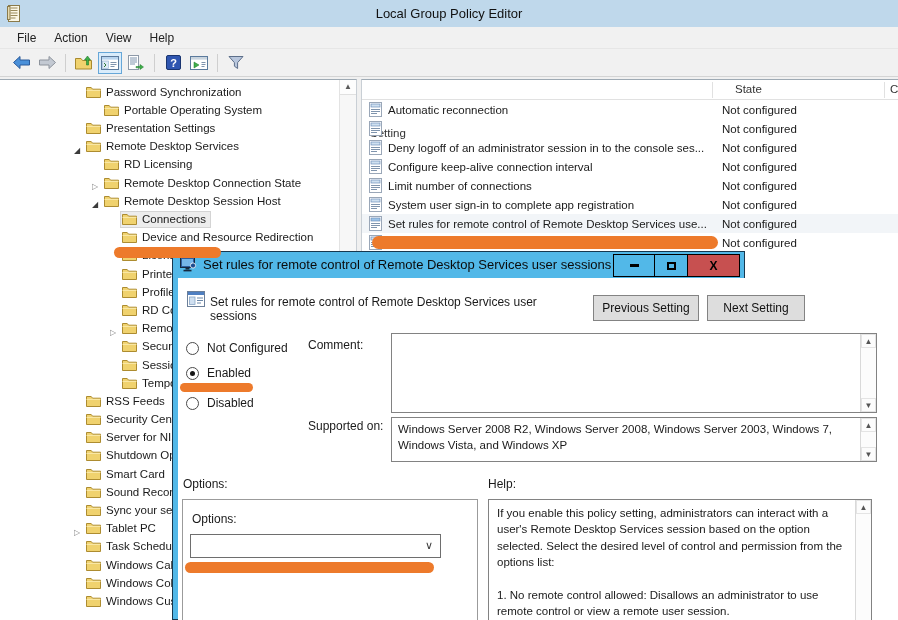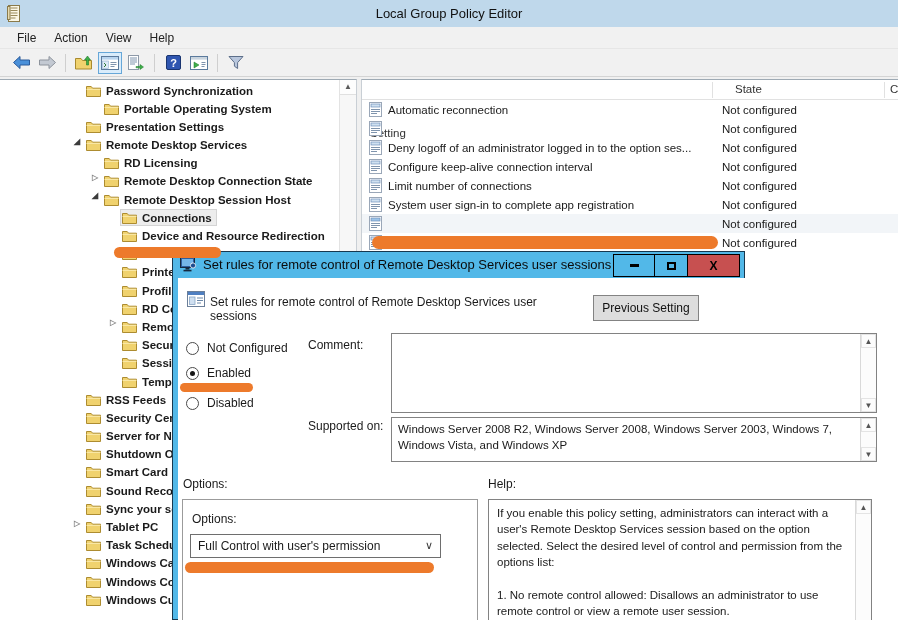--- a/index.html
+++ b/index.html
@@ -23,21 +23,21 @@
 
   
   .tree-panel { position:absolute; left:0; top:79px; width:357px; height:541px; background:#fff;
                 border-top:1px solid #9eaab4; border-right:1px solid #c9cfd5; overflow:hidden; }
   .tree-scrollbar { position:absolute; right:0; top:0; bottom:0; width:17px; background:#f7f7f7;
                     border-left:1px solid #e3e3e3; }
   .scroll-arrow-box { height:15px; border-bottom:1px solid #e0e0e0; background:#fdfdfd;
                       display:flex; align-items:center; justify-content:center;
                       font-size:8px; color:#5a5a5a; line-height:1; }
   .tree-items { position:absolute; left:0; top:2px; right:18px; }
-  .tree-item { height:18.2px; display:flex; align-items:flex-start; white-space:nowrap; overflow:hidden;font-weight:bold; }
+  .tree-item { height:18.2px; display:flex; align-items:flex-end; white-space:nowrap; overflow:hidden; }
   .expander { width:14px; font-size:8px; color:#8a8a8a; text-align:center; flex:0 0 14px; }
   .expander.open { color:#3b3b3b; }
   .ti-inner { display:flex; align-items:center; gap:5px; padding:0 4px 0 1px; height:17px;
               border:1px solid transparent; }
   .tree-item.selected .ti-inner { background:#ededed; border:1px solid #d4d4d4; }
   .tree-label { font-size:11.5px; color:#1a1a1a; }
 
   .list-panel { position:absolute; left:361px; top:79px; width:537px; height:541px; background:#fff;
                 border-top:1px solid #9eaab4; border-left:1px solid #c9cfd5; overflow:hidden; }
   .list-header { position:absolute; left:0; top:0; right:0; height:20px; background:#fff;
@@ -593,21 +593,21 @@
           <span class="lr-state">Not configured</span>
         </div>
         <div class="list-row">
           <span class="lr-icon">
             <svg width="13" height="15" viewBox="0 0 13 15">
               <rect x="0.5" y="0.5" width="12" height="14" fill="#fff" stroke="#9aa7b8"></rect>
               <rect x="2" y="2" width="9" height="3" fill="#cfe0f0" stroke="#6d8fba" stroke-width="0.7"></rect>
               <path d="M2 7.5h9M2 9.5h9M2 11.5h6" stroke="#7f94ad" stroke-width="1"></path>
             </svg>
           </span>
-          <span class="lr-setting">Deny logoff of an administrator logged in to the option ses...</span>
+          <span class="lr-setting">Deny logoff of an administrator session in to the console ses...</span>
           <span class="lr-state">Not configured</span>
         </div>
         <div class="list-row">
           <span class="lr-icon">
             <svg width="13" height="15" viewBox="0 0 13 15">
               <rect x="0.5" y="0.5" width="12" height="14" fill="#fff" stroke="#9aa7b8"></rect>
               <rect x="2" y="2" width="9" height="3" fill="#cfe0f0" stroke="#6d8fba" stroke-width="0.7"></rect>
               <path d="M2 7.5h9M2 9.5h9M2 11.5h6" stroke="#7f94ad" stroke-width="1"></path>
             </svg>
           </span>
@@ -637,20 +637,21 @@
           <span class="lr-state">Not configured</span>
         </div>
         <div class="list-row selected">
           <span class="lr-icon">
             <svg width="13" height="15" viewBox="0 0 13 15">
               <rect x="0.5" y="0.5" width="12" height="14" fill="#fff" stroke="#9aa7b8"></rect>
               <rect x="2" y="2" width="9" height="3" fill="#9cc3e8" stroke="#6d8fba" stroke-width="0.7"></rect>
               <path d="M2 7.5h9M2 9.5h9M2 11.5h6" stroke="#7f94ad" stroke-width="1"></path>
             </svg>
           </span>
+          <span class="lr-setting">Set rules for remote control of Remote Desktop Services use...</span>
           <span class="lr-state">Not configured</span>
         </div>
         <div class="list-row">
           <span class="lr-icon">
             <svg width="13" height="15" viewBox="0 0 13 15">
               <rect x="0.5" y="0.5" width="12" height="14" fill="#fff" stroke="#9aa7b8"></rect>
               <rect x="2" y="2" width="9" height="3" fill="#cfe0f0" stroke="#6d8fba" stroke-width="0.7"></rect>
               <path d="M2 7.5h9M2 9.5h9M2 11.5h6" stroke="#7f94ad" stroke-width="1"></path>
             </svg>
           </span>
@@ -685,20 +686,21 @@
 
     <div class="dlg-body">
       <svg class="setting-icon" width="18" height="16" viewBox="0 0 18 16">
         <rect x="0.5" y="0.5" width="17" height="15" fill="#fff" stroke="#6b7f99"></rect>
         <rect x="1" y="1" width="16" height="3" fill="#4f7fc1"></rect>
         <rect x="2.5" y="6" width="5.5" height="7.5" fill="#cfdff0" stroke="#88a5c4" stroke-width="0.8"></rect>
         <path d="M10 7h6M10 9.5h6M10 12h4" stroke="#6b87a8" stroke-width="1"></path>
       </svg>
       <div class="setting-name">Set rules for remote control of Remote Desktop Services user sessions</div>
       <div class="dlg-btn btn-prev">Previous Setting</div>
+      <div class="dlg-btn btn-next">Next Setting</div>
 
       <div id="radio-group">
           <div class="radio-row" style="top: 62px;">
             <span class="radio"></span>
             <span class="radio-label">Not Configured</span>
           </div>
           <div class="radio-row" style="top: 87px;">
             <span class="radio sel"></span>
             <span class="radio-label">Enabled</span>
           </div>
@@ -724,21 +726,20 @@
           <div class="vs-dn">▼</div>
         </div>
       </div>
 
       <span class="field-label" style="left:5px; top:199px">Options:</span>
       <span class="field-label" style="left:310px; top:199px">Help:</span>
 
       <div class="options-group">
         <span class="og-label">Options:</span>
         <div class="dropdown">
-          <span class="dd-value">Full Control with user's permission</span>
           <span class="dd-chevron">∨</span>
         </div>
       </div>
 
       <div class="help-box">
         <div class="help-text">If you enable this policy setting, administrators can interact with a user's Remote Desktop Services session based on the option selected. Select the desired level of control and permission from the options list:
 
 1. No remote control allowed: Disallows an administrator to use remote control or view a remote user session.</div>
         <div class="vscroll">
           <div class="vs-up">▲</div>

